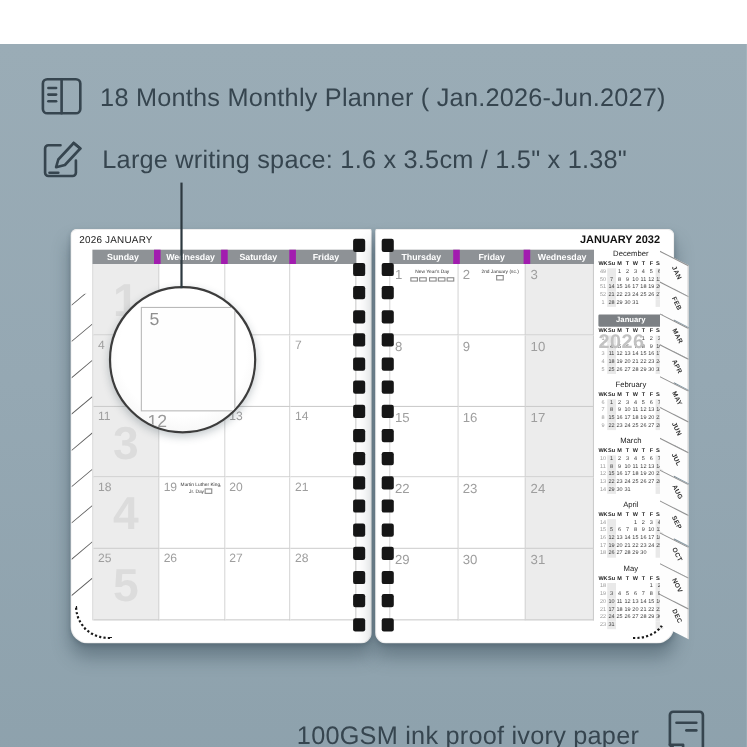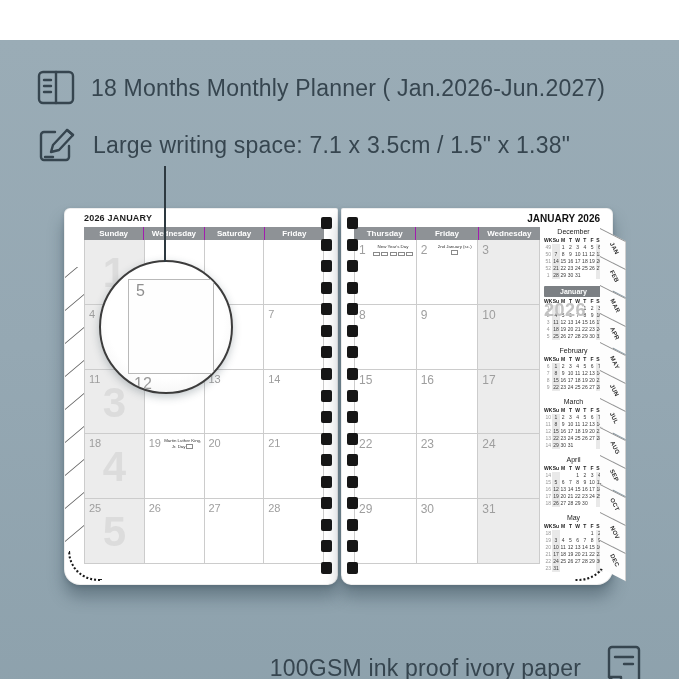--- a/index.html
+++ b/index.html
@@ -17,29 +17,29 @@
   .ficon { flex:0 0 auto; }
   .callout-line { position:absolute; left:164px; top:126px; width:2px; height:96px; background:#2d3940; z-index:31; }
 
   
   .page { position:absolute; top:168px; height:377px; background:#fff;
           box-shadow:0 12px 16px rgba(40,60,72,.40), 0 2px 4px rgba(40,60,72,.22);
           border:1px solid rgba(0,0,0,.07); }
   .page-left  { left:64px;  width:274px; border-radius:6px 2px 10px 16px; }
   .page-right { left:341px; width:272px; border-radius:2px 6px 16px 10px; }
 
-  .lp-title { position:absolute; left:19px; top:4px; font-size:9px; font-weight:bold; color:#1d1d1d; letter-spacing:.2px; }
+  .lp-title { position:absolute; left:7px; top:4px; font-size:9px; font-weight:normal; color:#1d1d1d; letter-spacing:.2px; }
   .rp-title { position:absolute; right:12px; top:4px; font-size:10px; font-weight:bold; color:#111; }
 
   
   .grid { position:absolute; top:18px; }
   .gridL { left:19px; width:240px; }
   .gridR { left:12px;  width:186px; }
   .ghead { display:flex; height:13px; background:#8e9296; }
-  .gh { flex:1; color:#fff; font-size:8px; font-weight:bold; text-align:center; line-height:13px; border-right:1px solid #a21caf; }
+  .gh { flex:1; color:#fff; font-size:8px; font-weight:bold; text-align:center; line-height:13px; border-right:6px solid #a21caf; }
   .gh:last-child { border-right:none; }
   .gbody { display:grid; border-left:1px solid #cccccc; }
   .cols4 { grid-template-columns:repeat(4,1fr); }
   .cols3 { grid-template-columns:repeat(3,1fr); }
   .gc { position:relative; height:64.8px; border-right:1px solid #cccccc; border-bottom:1px solid #cccccc; background:#fff; }
   .gc.shade { background:#ececec; }
   .date { position:absolute; left:4px; top:3px; font-size:11px; color:#9e9e9e; }
   .gridR .date { font-size:12px; }
   .wmk { position:absolute; left:0; right:0; top:9px; text-align:center; font-size:42px; font-weight:700; color:#dcdcdc; }
   .holiday { position:absolute; left:17px; top:4px; width:42px; font-size:4.4px; line-height:1.25; color:#333; text-align:center; }
@@ -110,21 +110,21 @@
 
   <div class="feature feature-2">
     <svg class="ficon" width="42" height="42" viewBox="0 0 42 42">
       <g fill="none" stroke="#36454f" stroke-width="2.4" stroke-linecap="round" stroke-linejoin="round">
         <path d="M33 22 v11 a3 3 0 0 1 -3 3 H8 a3 3 0 0 1 -3 -3 V11 a3 3 0 0 1 3 -3 h11"></path>
         <path d="M15 28 L17 21 L31 6 L37 11 L23 26 Z"></path>
         <line x1="31" y1="6" x2="37" y2="11"></line>
         <line x1="9" y1="33" x2="17" y2="33"></line>
       </g>
     </svg>
-    <span class="ftxt">Large writing space: 7.1 x 3.5cm / 1.5" x 1.38"</span>
+    <span class="ftxt">Large writing space: 1.6 x 3.5cm / 1.5" x 1.38"</span>
   </div>
 
   <div class="callout-line"></div>
 
   <div class="page page-left">
     <div class="hatch-wrap" id="hatch-left">
         <div class="hseg" style="top: 10px;"></div>
         <div class="hseg" style="top: 43px;"></div>
         <div class="hseg" style="top: 76px;"></div>
         <div class="hseg" style="top: 109px;"></div>
@@ -223,21 +223,21 @@
         <div class="hole"></div>
         <div class="hole"></div>
         <div class="hole"></div>
         <div class="hole"></div>
         <div class="hole"></div>
       </div>
     <div class="stitch stitchL"></div>
   </div>
 
   <div class="page page-right">
-    <div class="rp-title">JANUARY 2026</div>
+    <div class="rp-title">JANUARY 2032</div>
     <div class="grid gridR">
       <div class="ghead" id="gr-head">
           <div class="gh">Thursday</div>
           <div class="gh">Friday</div>
           <div class="gh">Wednesday</div>
         </div>
       <div class="gbody cols3" id="gr-body">
           <div class="gc">
             <span class="date">1</span>
             <div class="holiday">

